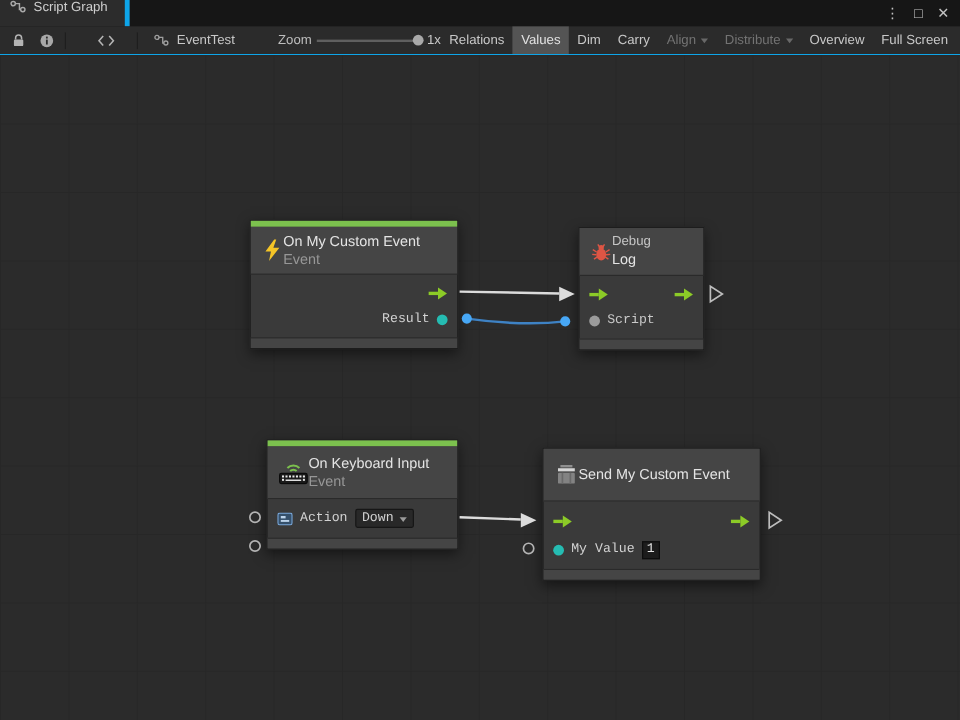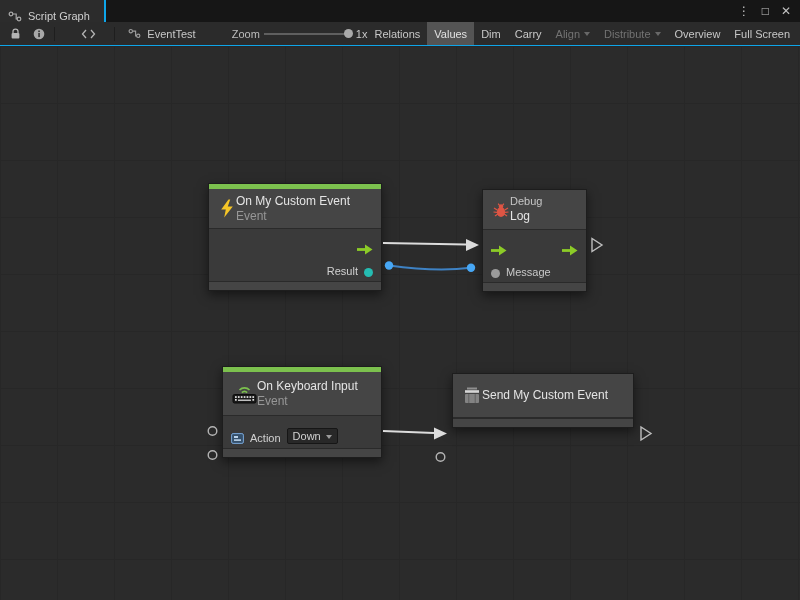--- a/index.html
+++ b/index.html
@@ -2,21 +2,21 @@
 <html><head>
 <meta charset="utf-8">
 <style>
   * { margin:0; padding:0; box-sizing:border-box; }
   html,body { width:800px; height:600px; overflow:hidden; }
   body { font-family:"Liberation Sans", sans-serif; background:#1a1a1a; }
   .window { width:800px; height:600px; display:flex; flex-direction:column; }
 
   
   .titlebar { height:22px; background:#161616; display:flex; align-items:center; font-size:11px; color:#cfcfcf; flex:0 0 22px; }
-  .tab { height:22px; background:#2c2c2c; display:flex; align-items:flex-end; gap:6px; padding:0 14px 0 8px; border-right:2px solid #0ea5e9; }
+  .tab { height:22px; background:#2c2c2c; display:flex; align-items:flex-start; gap:6px; padding:0 14px 0 8px; border-right:4px solid #0ea5e9; }
   .tb-spacer { flex:1; }
   .tb-controls { display:flex; align-items:center; gap:12px; padding-right:9px; color:#c2c2c2; font-size:12px; }
   .tb-controls span { cursor:default; line-height:1; }
 
   
   .toolbar { height:27px; background:#2b2b2b; border-bottom:1px solid #0ea5e9; display:flex; align-items:center; font-size:11px; color:#c8c8c8; padding:0 3px; flex:0 0 23px; }
   .tool-icon { width:25px; height:23px; display:flex; align-items:center; justify-content:center; }
   .sep { width:1px; height:14px; background:#1e1e1e; margin:0 3px; }
   .graph-ref { display:flex; align-items:center; gap:6px; padding:0 10px; }
   .zoom-group { display:flex; align-items:center; gap:4px; margin-left:26px; }
@@ -37,21 +37,21 @@
 
   
   .node { position:absolute; background:#3a3a3a; border:1px solid #1d1d1d; box-shadow:0 4px 10px rgba(0,0,0,.5); }
   .greenbar { height:5px; background:#7cc14e; }
   .nheader { background:#454545; display:flex; align-items:center; gap:0; padding:0 9px; border-bottom:1px solid #2a2a2a; }
   .ntitle { font-size:12px; color:#e4e4e4; line-height:1.25; white-space:nowrap; }
   .npre { font-size:11px; color:#c6c6c6; line-height:1.2; }
   .nsub { font-size:12px; color:#979797; line-height:1.2; }
   .nbody { padding:4px 0; }
   .nfooter { height:9px; background:#454545; border-top:1px solid #2a2a2a; }
-  .prow { display:flex; align-items:flex-end; gap:6px; height:22px; padding:0 8px; font-size:11px; color:#d2d2d2; }
+  .prow { display:flex; align-items:center; gap:6px; height:22px; padding:0 8px; font-size:11px; color:#d2d2d2;font-family:Liberation Mono, monospace; }
   .prow.tall { height:24px; }
   .prow.r { justify-content:flex-end; }
   .spacer { flex:1; }
   .dot { width:9px; height:9px; border-radius:50%; flex:0 0 9px; }
   .dot.teal { background:#25bcb2; }
   .dot.gray { background:#9b9b9b; }
   .dd { display:inline-flex; align-items:center; gap:5px; background:#282828; border:1px solid #161616; border-radius:2px; padding:0 5px; font-size:11px; color:#d2d2d2; height:16px; line-height:15px; }
   .dd .caret-down { border-top-color:#b0b0b0; }
   .valbox { min-width:15px; height:15px; background:#1c1c1c; border:1px solid #0d0d0d; color:#e2e2e2; font-size:11px; text-align:center; padding:0 2px; line-height:13px; }
   .flow-arrow { display:block; }
@@ -202,21 +202,21 @@
               <path d="M8 0.5 L15.5 5.5 L8 10.5 Z" fill="#8ccb27"></path>
           </svg>
           <span class="spacer"></span>
           <svg class="flow-arrow" width="16" height="11" viewBox="0 0 16 11">
             <rect x="0" y="4.1" width="8" height="2.8" fill="#8ccb27"></rect>
               <path d="M8 0.5 L15.5 5.5 L8 10.5 Z" fill="#8ccb27"></path>
           </svg>
         </div>
         <div class="prow">
           <span class="dot gray"></span>
-          <span style="color:#c9c9c9">Message</span>
+          <span style="color:#c9c9c9">Script</span>
         </div>
       </div>
       <div class="nfooter"></div>
     </div>
 
     <div class="node" style="left:222px; top:320px; width:160px;">
       <div class="greenbar"></div>
       <div class="nheader" style="height:44px">
         <svg width="25" height="21" viewBox="0 0 25 21">
           <path d="M7.5 7 A7 7 0 0 1 17.5 7" fill="none" stroke="#7cc14e" stroke-width="1.7"></path>
@@ -261,20 +261,38 @@
       <div class="nheader" style="height:44px">
         <svg width="20" height="20" viewBox="0 0 20 20">
           <rect x="5" y="1.5" width="10" height="2" fill="#8f8f8f"></rect>
           <rect x="3" y="4.2" width="14" height="2.6" fill="#d6d6d6"></rect>
           <rect x="3" y="8" width="14" height="9" rx="1" fill="#838383"></rect>
           <rect x="6" y="8" width="1.4" height="9" fill="#6a6a6a"></rect>
           <rect x="12.6" y="8" width="1.4" height="9" fill="#6a6a6a"></rect>
         </svg>
         <div class="ntitle">Send My Custom Event</div>
       </div>
+      <div class="nbody">
+        <div class="prow tall">
+          <svg class="flow-arrow" width="16" height="11" viewBox="0 0 16 11">
+            <rect x="0" y="4.1" width="8" height="2.8" fill="#8ccb27"></rect>
+              <path d="M8 0.5 L15.5 5.5 L8 10.5 Z" fill="#8ccb27"></path>
+          </svg>
+          <span class="spacer"></span>
+          <svg class="flow-arrow" width="16" height="11" viewBox="0 0 16 11">
+            <rect x="0" y="4.1" width="8" height="2.8" fill="#8ccb27"></rect>
+              <path d="M8 0.5 L15.5 5.5 L8 10.5 Z" fill="#8ccb27"></path>
+          </svg>
+        </div>
+        <div class="prow tall">
+          <span class="dot teal"></span>
+          <span>My Value</span>
+          <span class="valbox">1</span>
+        </div>
+      </div>
       <div class="nfooter"></div>
     </div>
 
     <svg class="overlay" width="800" height="555" viewBox="0 0 800 555">
 
       <path d="M383 197 C 412 197.6, 440 198.2, 466 198.6" fill="none" stroke="#dcdcdc" stroke-width="2"></path>
       <polygon points="479,199 466,193 466,205" fill="#dcdcdc"></polygon>
 
       <path d="M389 219.5 C 418 223.5, 448 224.5, 471 221.8" fill="none" stroke="#3e82c4" stroke-width="2"></path>
       <circle cx="389" cy="219.5" r="4.2" fill="#47a7f5"></circle>

